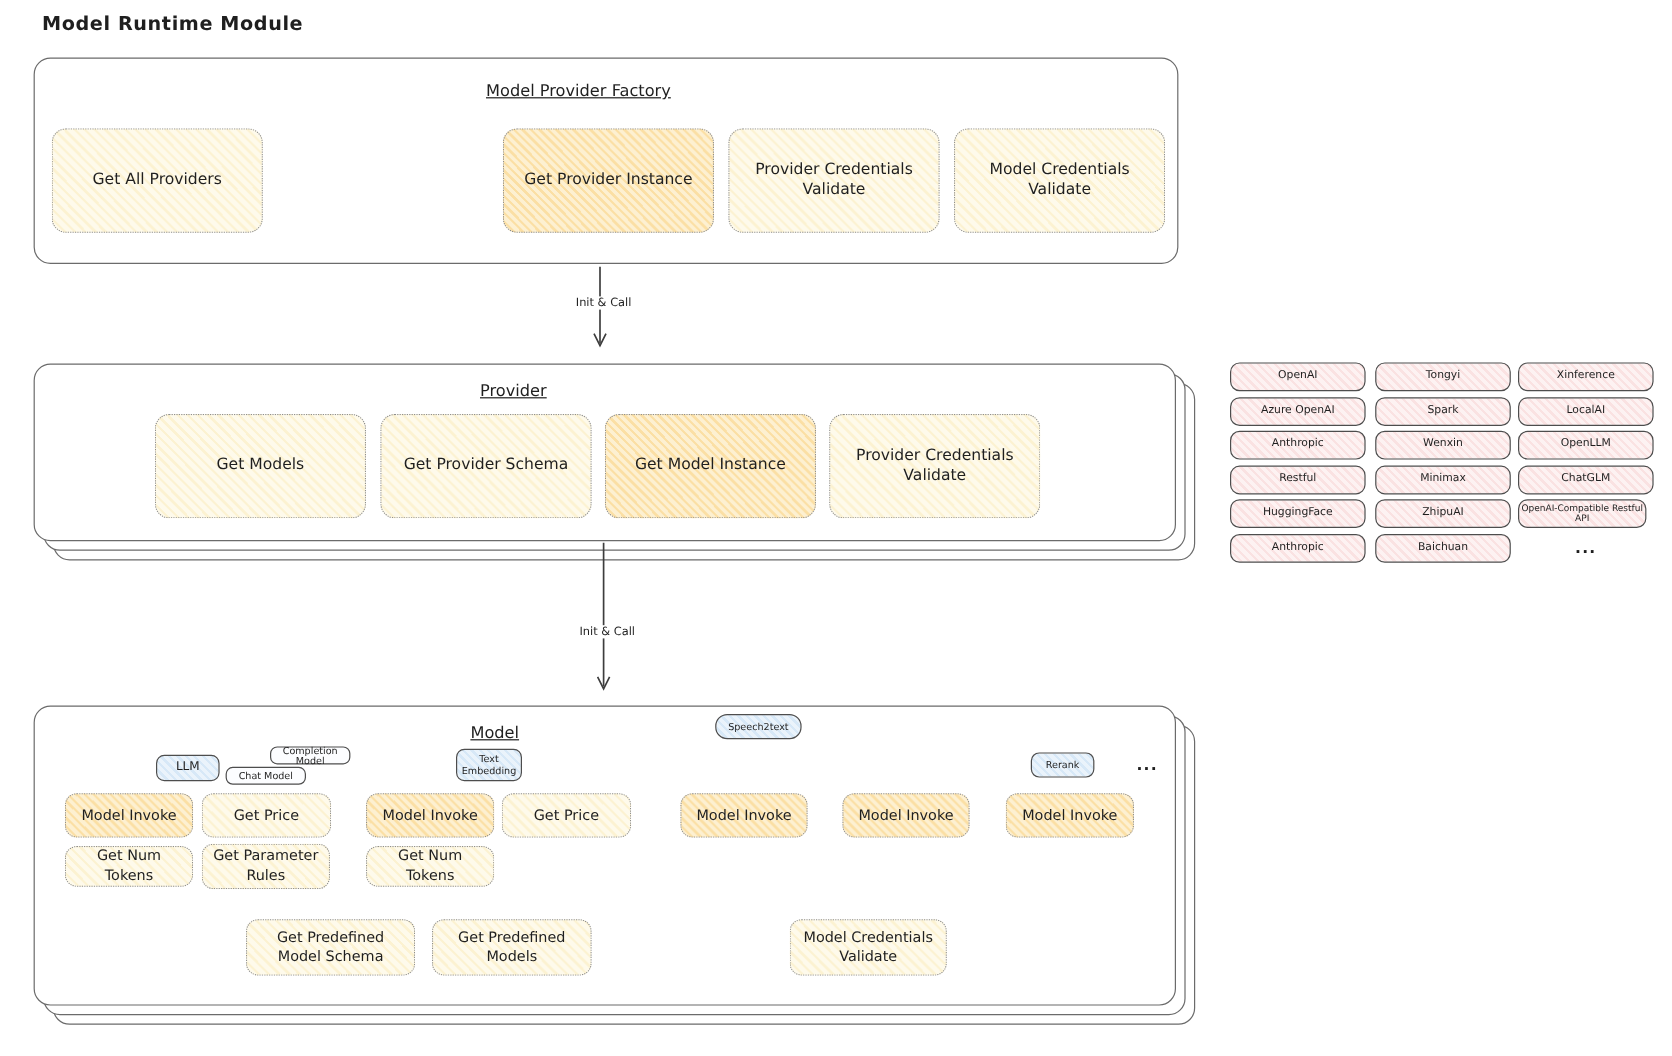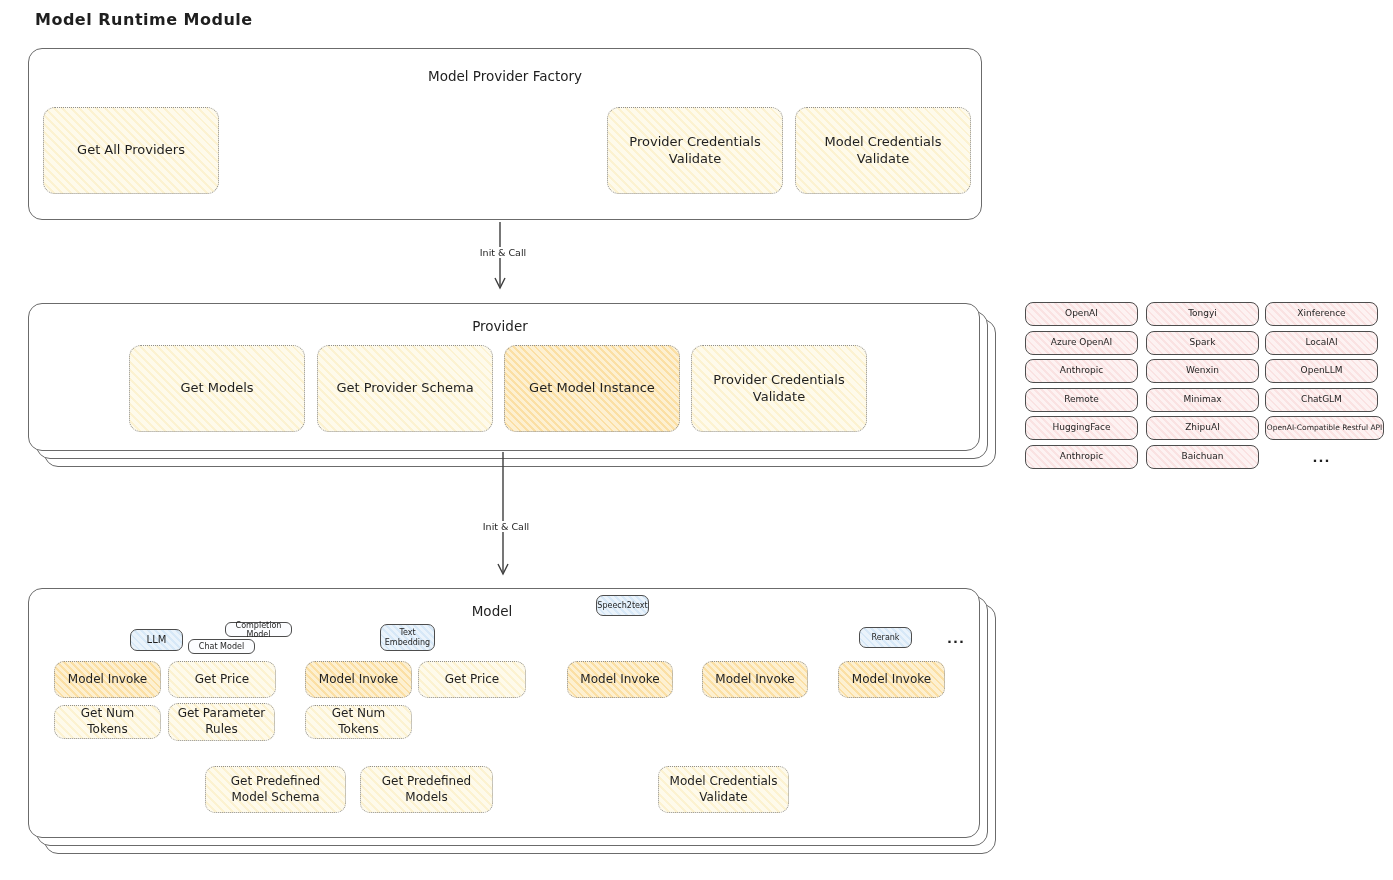--- a/index.html
+++ b/index.html
@@ -9,22 +9,22 @@
   }
   .page-title {
     position:absolute; left:35px; top:10px; font-size:16px; font-weight:bold;
     letter-spacing:0.5px;
   }
   .container, .layer {
     position:absolute; background:#ffffff; border:1.6px solid #6b6b6b;
     border-radius:14px; box-sizing:border-box;
   }
   .sect-title {
-    position:absolute; font-size:13.5px; text-align:center; width:200px;
-    transform:translateX(-50%); white-space:nowrap;
+    position:absolute; font-size:13.5px; width:200px;
+    transform:translateX(-50%); white-space:nowrap;text-decoration:underline;
   }
   .ybox {
     position:absolute; border:1.6px dotted #8f8f8f; border-radius:12px;
     display:flex; align-items:center; justify-content:center; text-align:center;
     box-sizing:border-box; padding:2px 8px; line-height:1.3; font-size:13px;
     background:repeating-linear-gradient(45deg,#fcf2d1 0px,#fcf2d1 2px,#fefaeb 2px,#fefaeb 6px);
   }
   .ybox.hl {
     background:repeating-linear-gradient(45deg,#fbdfa4 0px,#fbdfa4 2px,#fdf0d1 2px,#fdf0d1 5px);
   }
@@ -63,20 +63,23 @@
 
 <div class="canvas">
 
   <div class="page-title">Model Runtime Module</div>
 
   <div class="container" style="left:28px; top:48px; width:954px; height:172px;"></div>
   <div class="sect-title" style="left:505px; top:68px;">Model Provider Factory</div>
 
   <div class="ybox" style="left:43px; top:107px; width:176px; height:87px;">
     <span>Get All Providers</span>
+  </div>
+  <div class="ybox hl" style="left:419px; top:107px; width:176px; height:87px;">
+    <span>Get Provider Instance</span>
   </div>
   <div class="ybox" style="left:607px; top:107px; width:176px; height:87px;">
     <span>Provider Credentials Validate</span>
   </div>
   <div class="ybox" style="left:795px; top:107px; width:176px; height:87px;">
     <span>Model Credentials Validate</span>
   </div>
 
   <svg class="arrow" style="left:493px; top:222px;" width="14" height="72">
     <line x1="7" y1="0" x2="7" y2="64" stroke="#3d3d3d" stroke-width="1.4"></line>
@@ -105,21 +108,21 @@
   <div class="pinkbox" style="left:1025px; top:302px; width:113px; height:24px;">
       <span>OpenAI</span>
     </div>
   <div class="pinkbox" style="left:1025px; top:331px; width:113px; height:24px;">
       <span>Azure OpenAI</span>
     </div>
   <div class="pinkbox" style="left:1025px; top:359px; width:113px; height:24px;">
       <span>Anthropic</span>
     </div>
   <div class="pinkbox" style="left:1025px; top:388px; width:113px; height:24px;">
-      <span>Remote</span>
+      <span>Restful</span>
     </div>
   <div class="pinkbox" style="left:1025px; top:416px; width:113px; height:24px;">
       <span>HuggingFace</span>
     </div>
   <div class="pinkbox" style="left:1025px; top:445px; width:113px; height:24px;">
       <span>Anthropic</span>
     </div>
 
   <div class="pinkbox" style="left:1146px; top:302px; width:113px; height:24px;">
       <span>Tongyi</span>
@@ -145,21 +148,21 @@
     </div>
   <div class="pinkbox" style="left:1265px; top:331px; width:113px; height:24px;">
       <span>LocalAI</span>
     </div>
   <div class="pinkbox" style="left:1265px; top:359px; width:113px; height:24px;">
       <span>OpenLLM</span>
     </div>
   <div class="pinkbox" style="left:1265px; top:388px; width:113px; height:24px;">
       <span>ChatGLM</span>
     </div>
-  <div class="pinkbox tiny" style="left:1265px; top:416px; width:119px; height:24px;">
+  <div class="pinkbox tiny" style="left:1265px; top:416px; width:107px; height:24px;">
       <span>OpenAI-Compatible Restful API</span>
     </div>
   <div class="ellipsis" style="left:1265px; top:445px; width:113px; height:24px;">...</div>
 
   <svg class="arrow" style="left:496px; top:452px;" width="14" height="128">
     <line x1="7" y1="0" x2="7" y2="120" stroke="#3d3d3d" stroke-width="1.4"></line>
     <polyline points="2,112 7,122 12,112" fill="none" stroke="#3d3d3d" stroke-width="1.4"></polyline>
   </svg>
   <div class="arrow-label" style="left:473px; top:521px; width:60px;">Init &amp; Call</div>
 
@@ -173,21 +176,21 @@
     </div>
   <div class="whitetag" style="left:188px; top:622px; width:67px; height:15px;margin-left:37px;">
       <span>Completion Model</span>
     </div>
   <div class="whitetag" style="left:188px; top:639px; width:67px; height:15px;">
       <span>Chat Model</span>
     </div>
   <div class="bluetag" style="left:380px; top:624px; width:55px; height:27px;">
       <span>Text Embedding</span>
     </div>
-  <div class="bluetag" style="left:596px; top:595px; width:53px; height:21px;">
+  <div class="bluetag" style="left:596px; top:595px; width:72px; height:21px;border-radius:10px;">
       <span>Speech2text</span>
     </div>
   <div class="bluetag" style="left:730px; top:627px; width:53px; height:21px;margin-top:44px;">
       <span>Moderation</span>
     </div>
   <div class="bluetag" style="left:859px; top:627px; width:53px; height:21px;">
       <span>Rerank</span>
     </div>
   <div class="ellipsis" style="left:945px; top:628px; width:22px; height:20px;">...</div>
 

